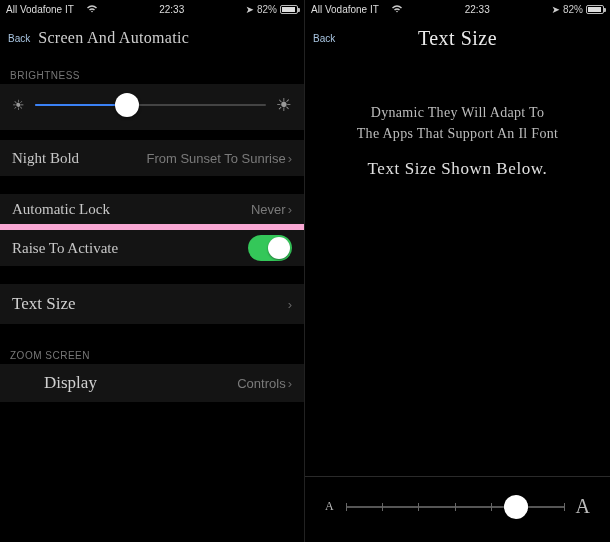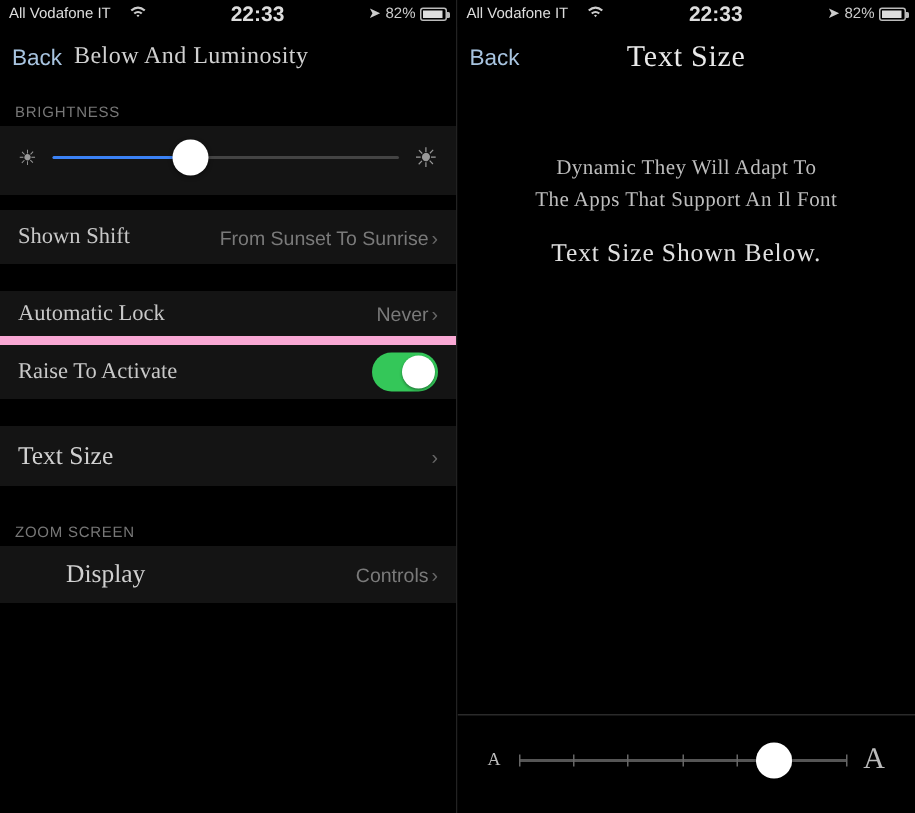--- a/index.html
+++ b/index.html
@@ -4,28 +4,28 @@
   <style>
     * { margin: 0; padding: 0; box-sizing: border-box; font-family: -apple-system, "Helvetica Neue", Arial, sans-serif; }
     body { background: #fff; width: 610px; height: 542px; overflow: hidden; }
     .container { display: flex; width: 610px; height: 542px; background: #000; }
     .pane { width: 305px; height: 542px; background: #000; position: relative; overflow: hidden; }
     .pane-left { border-right: 1px solid #222; }
     .status-bar { height: 18px; display: flex; align-items: center; justify-content: space-between; padding: 0 6px; font-size: 10px; color: #ccc; background: #000; }
     .status-left { display: flex; align-items: center; gap: 12px; text-align: center; }
     .status-right { display: flex; align-items: center; gap: 3px; }
     .carrier { font-size: 10px; color: #ddd; }
-    .time-stat { font-size: 14px; color: #ddd; font-weight: 700; }
+    .time-stat { font-size: 10px; color: #ddd; font-weight: 400; }
     .wifi { font-size: 10px; }
     .batt { width: 18px; height: 9px; border: 1px solid #bbb; border-radius: 2px; position: relative; display: inline-block; }
     .batt::after { content: ""; position: absolute; right: -3px; top: 2px; width: 2px; height: 4px; background: #bbb; border-radius: 0 1px 1px 0; }
     .batt-fill { position: absolute; left: 1px; top: 1px; bottom: 1px; width: 80%; background: #ddd; }
     .loc-arrow { font-size: 10px; }
     .nav-bar { height: 40px; display: flex; align-items: center; padding: 0 8px; position: relative; margin-bottom: 4px; }
-    .nav-back { color: #a8c4e0; font-size: 15px; font-weight: 400; }
+    .nav-back { color: #a8c4e0; font-size: 10px; font-weight: 400; }
     .nav-title { color: #d0d0d0; font-size: 16px; font-weight: 400; margin-left: 8px; font-family: "Times New Roman", serif; letter-spacing: .3px; }
     .nav-title-center { position: absolute; left: 50%; transform: translateX(-50%); color: #eaeaea; font-size: 20px; font-family: "Times New Roman", serif; letter-spacing: .5px; }
     .section-header { font-size: 10px; color: #777; letter-spacing: .5px; padding: 8px 10px 3px; text-transform: uppercase; }
     .row-group { background: #141414; }
     .row { min-height: 36px; display: flex; align-items: center; padding: 0 12px; border-bottom: 6px solid #f9a8d4; color: #ccc; font-size: 14px; justify-content: space-between; }
     .row:last-child { border-bottom: none; }
     .row-label { color: #c8c8c8; font-family: "Times New Roman", serif; font-size: 15px; }
     .row-value { color: #7a7a7a; font-size: 13px; display: flex; align-items: center; gap: 2px; }
     .chev { color: #666; font-size: 13px; }
     .spacer { height: 18px; background: #000; }
@@ -74,38 +74,38 @@
         <span class="loc-arrow">➤</span>
         <span style="font-size:10px;">82%</span>
         <span class="batt">
             <span class="batt-fill"></span>
           </span>
       </div>
     </div>
 
     <div class="nav-bar">
       <span class="nav-back">Back</span>
-      <span class="nav-title">Below And Luminosity</span>
+      <span class="nav-title">Screen And Automatic</span>
     </div>
 
     <div class="section-header">BRIGHTNESS</div>
     <div class="row-group">
       <div class="brightness-row">
         <span class="sun-icon">☀</span>
         <div class="slider-track">
           <div class="slider-fill" style="width:40%"></div>
           <div class="slider-knob" style="left:40%"></div>
         </div>
         <span class="sun-icon" style="font-size:18px;">☀</span>
       </div>
     </div>
     <div class="spacer-sm"></div>
     <div class="row-group">
       <div class="row">
-        <span class="row-label">Shown Shift</span>
+        <span class="row-label">Night Bold</span>
         <span class="row-value">
             <span>From Sunset To Sunrise</span>
             <span class="chev"> ›</span>
           </span>
       </div>
     </div>
     <div class="spacer"></div>
     <div class="row-group">
       <div class="row">
         <span class="row-label">Automatic Lock</span>

